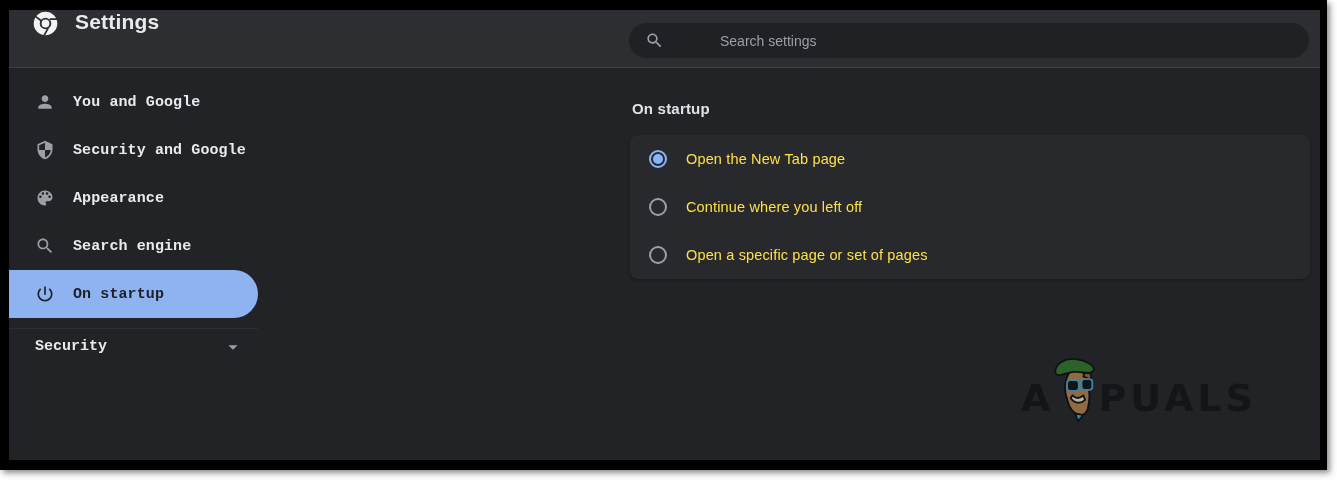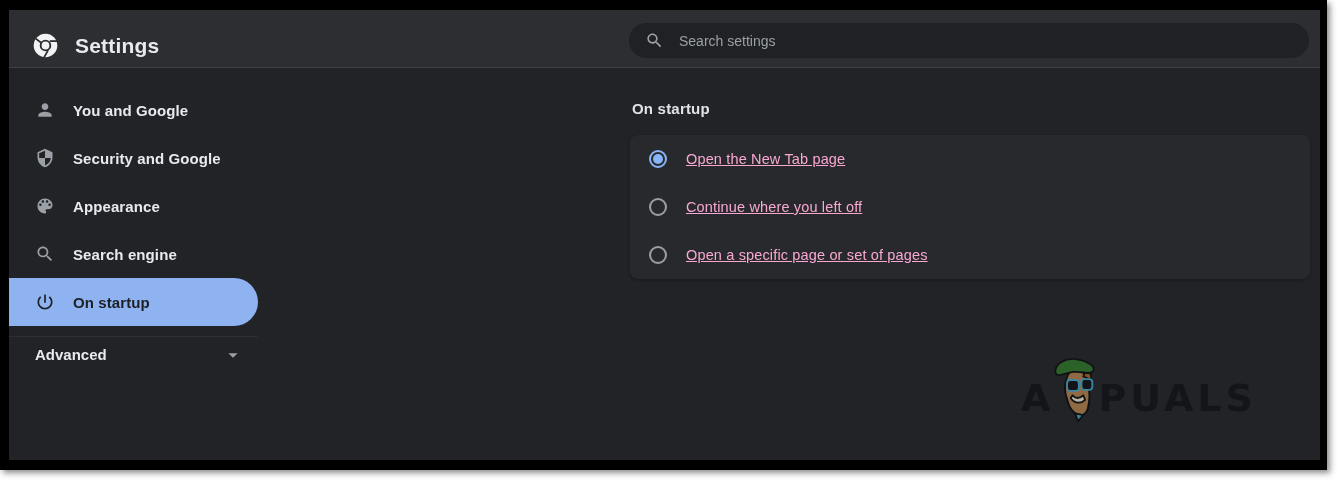--- a/index.html
+++ b/index.html
@@ -16,35 +16,35 @@
   .content{
     position:absolute;left:9px;top:10px;width:1311px;height:450px;
     background:#222327;overflow:hidden;
   }
   
   .topbar{
     position:absolute;left:0;top:0;width:100%;height:58px;
     background:#2d2e31;border-bottom:1px solid rgba(255,255,255,0.09);
     box-sizing:border-box;
   }
-  .brand{position:absolute;left:23px;top:0;height:71px;display:flex;align-items:center;gap:16px;}
+  .brand{position:absolute;left:23px;top:0;height:71px;display:flex;align-items:flex-start;gap:16px;}
   .title{font-size:21px;font-weight:700;color:#e8eaed;letter-spacing:.2px;}
   .search-pill{
     position:absolute;left:620px;top:13px;width:680px;height:35px;
     background:#1f2125;border-radius:18px;
-    display:flex;align-items:center;padding-left:16px;box-sizing:border-box;
+    display:flex;align-items:center;padding-left:16px;box-sizing:border-box;gap:41px;
   }
   .search-input{
     background:transparent;border:none;outline:none;
     color:#e8eaed;font-size:14px;margin-left:13px;width:610px;
     font-family:"Liberation Sans", sans-serif;
   }
   .search-input::placeholder{color:#9aa0a6;}
   
-  .sidebar{position:absolute;left:0;top:76px;width:300px;}
+  .sidebar{position:absolute;left:0;top:68px;width:300px;font-family:Liberation Mono, monospace;}
   .side-item{
     width:249px;height:48px;display:flex;align-items:center;
     padding-left:26px;box-sizing:border-box;cursor:pointer;
   }
   .side-item .sicon{width:20px;height:20px;flex:none;display:flex;align-items:center;}
   .side-item .slabel{margin-left:18px;font-size:15px;font-weight:700;color:#e8eaed;letter-spacing:.1px;}
   .side-item.active{background:#8fb2f1;border-radius:0 24px 24px 0;}
   .side-item.active .slabel{color:#1d2024;}
   .advanced{
     width:249px;height:36px;margin-top:10px;
@@ -63,21 +63,21 @@
   .opt{height:48px;display:flex;align-items:center;padding-left:19px;cursor:pointer;}
   .radio{
     width:14px;height:14px;border:2px solid #9aa0a6;border-radius:50%;
     position:relative;flex:none;background:transparent;
   }
   .radio.selected{border-color:#8ab4f8;}
   .radio.selected::after{
     content:"";position:absolute;left:2px;top:2px;width:10px;height:10px;
     border-radius:50%;background:#8ab4f8;
   }
-  .opt-label{margin-left:19px;font-size:14.5px;color:#f9a8d4;letter-spacing:.15px;text-decoration:underline;}
+  .opt-label{margin-left:19px;font-size:14.5px;color:#fde047;letter-spacing:.15px;}
   
   .watermark{
     position:absolute;left:1012px;top:352px;height:72px;
     display:flex;align-items:center;
     font-family:"DejaVu Sans", sans-serif;
     font-weight:700;font-size:38px;letter-spacing:4px;color:#141519;
     user-select:none;
   }
   .watermark .mascot{margin:-18px -6px 0 -4px;opacity:.8;}
   svg{display:block;}
@@ -156,21 +156,21 @@
       <div class="side-item active">
         <span class="sicon">
           <svg width="20" height="20" viewBox="0 0 24 24" fill="#1d2024">
               <path d="M13 3h-2v10h2V3zm4.83 2.17l-1.42 1.42C17.99 7.86 19 9.81 19 12c0 3.87-3.13 7-7 7s-7-3.13-7-7c0-2.19 1.01-4.14 2.58-5.41L6.17 5.17C4.23 6.82 3 9.26 3 12c0 4.97 4.03 9 9 9s9-4.03 9-9c0-2.74-1.23-5.18-3.17-6.83z"></path>
             </svg>
         </span>
         <span class="slabel">On startup</span>
       </div>
 
       <div class="advanced">
-        <span class="slabel">Advanced</span>
+        <span class="slabel">Security</span>
         <span>
           <svg width="22" height="22" viewBox="0 0 24 24" fill="#9aa0a6">
               <path d="M7 10l5 5 5-5z"></path>
             </svg>
         </span>
       </div>
     </div>
 
     <div class="section-title">On startup</div>
 

